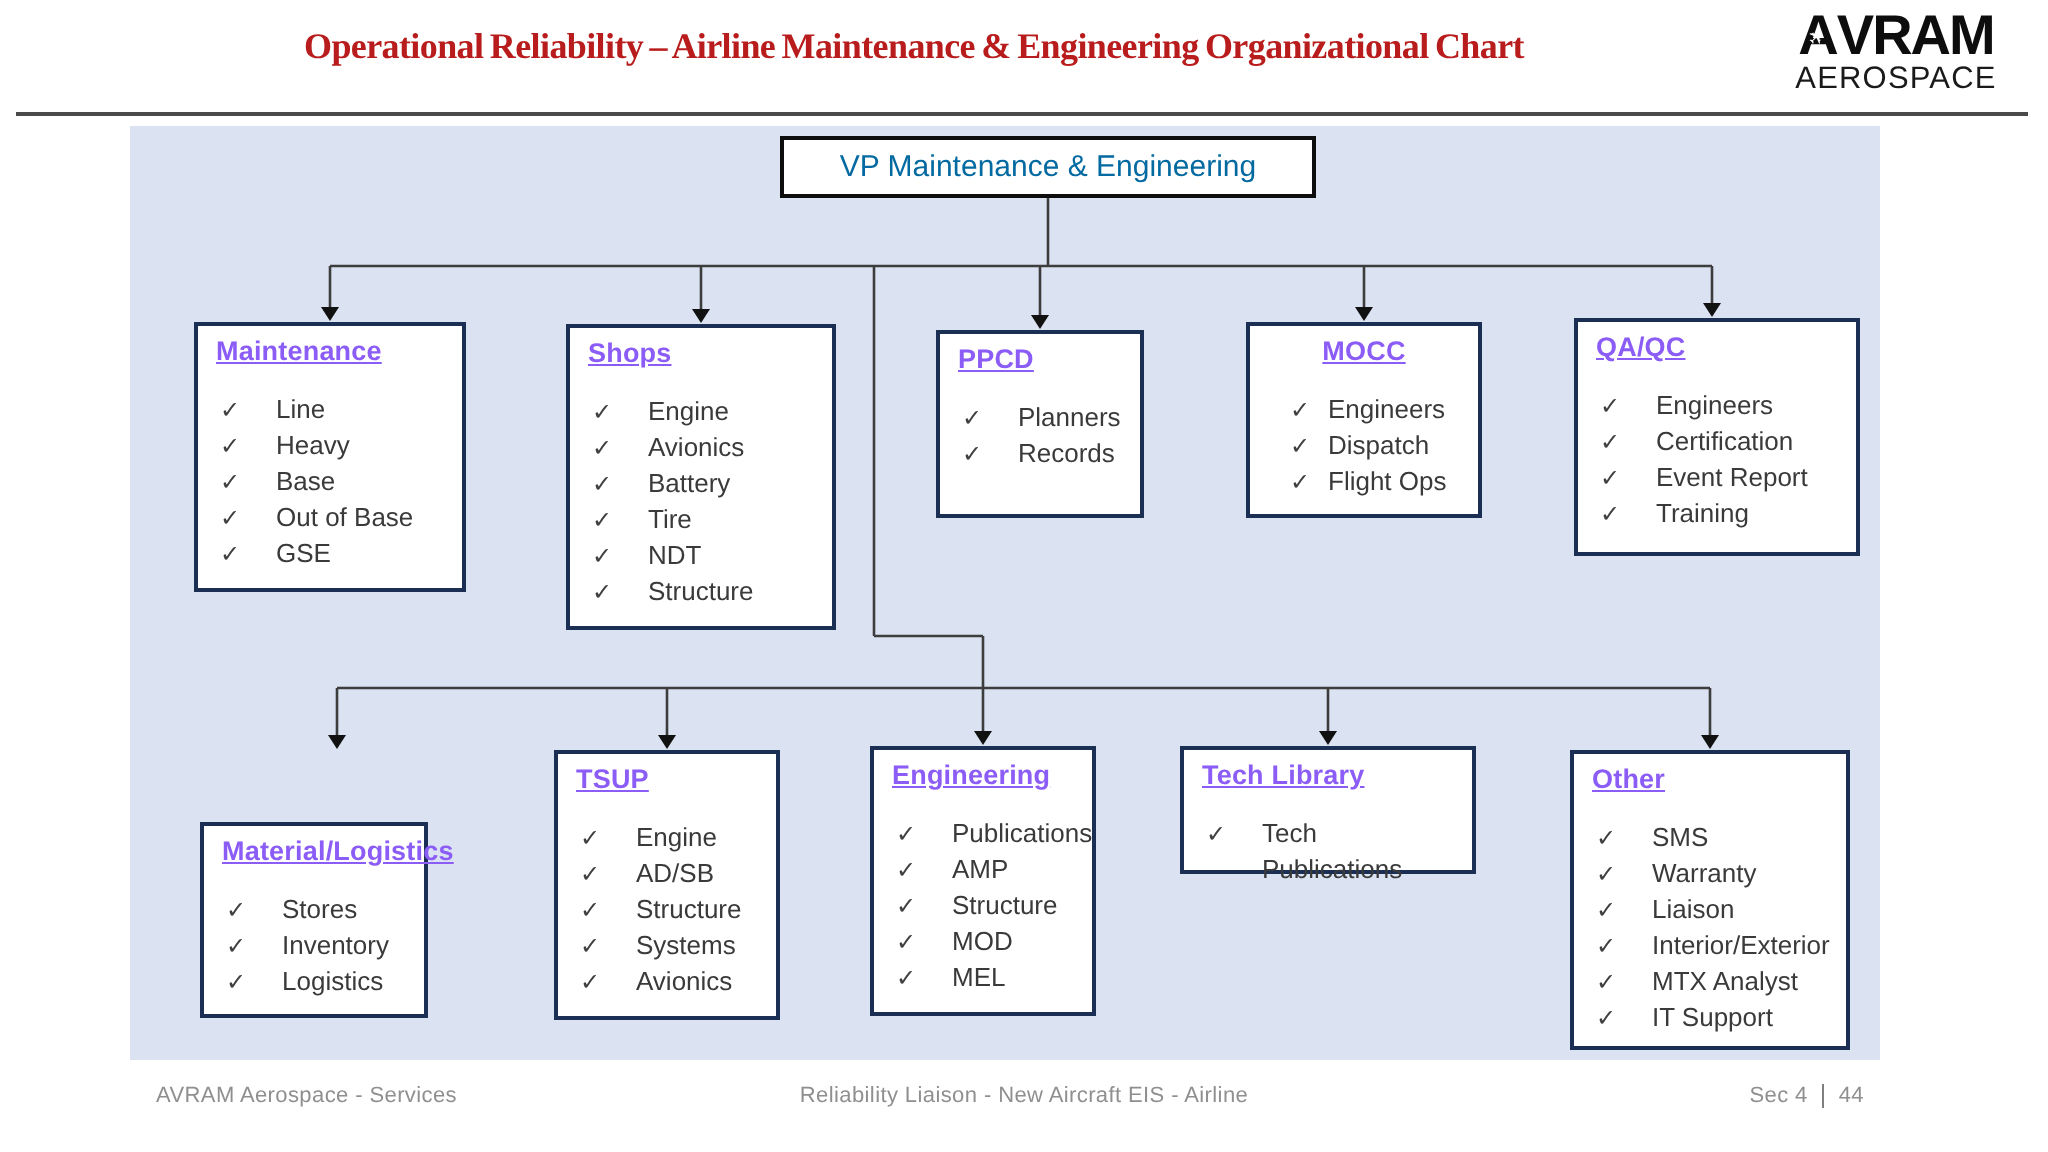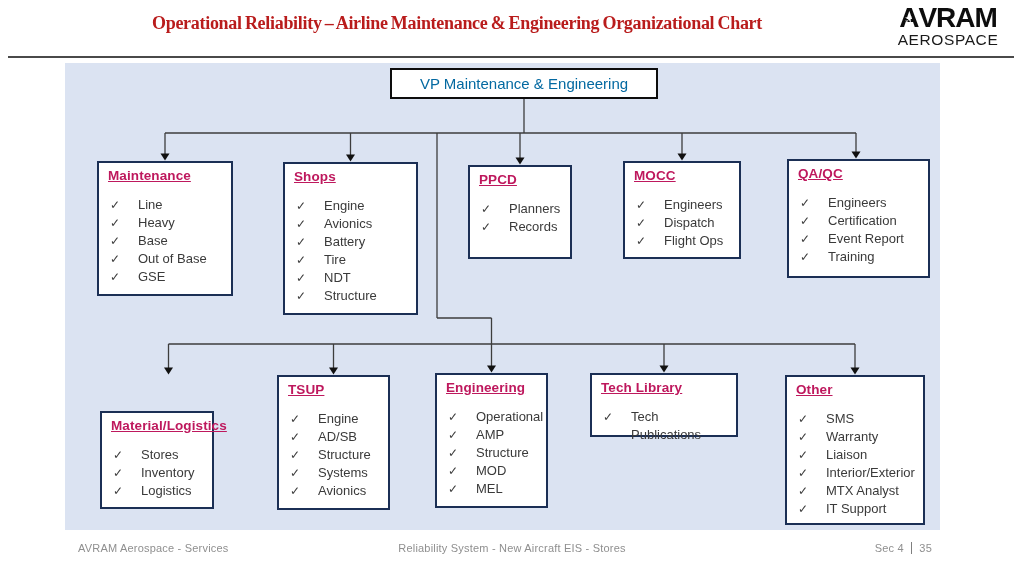--- a/index.html
+++ b/index.html
@@ -37,21 +37,21 @@
   .connectors{position:absolute;left:0;top:0;width:875px;height:467px;}
   .org-box{
     position:absolute;background:#ffffff;border:2.5px solid #1b2f55;
     box-sizing:border-box;padding:5px 9px;
   }
   .root-box{
     border-color:#0d0d0d;display:flex;align-items:center;justify-content:center;
     font-size:15px;color:#0369a1;padding:0;white-space:nowrap;
   }
   .org-box-title{
-    font-size:13.5px;font-weight:bold;text-decoration:underline;color:#be185d;
+    font-size:13.5px;font-weight:bold;text-decoration:underline;color:#8b5cf6;
     letter-spacing:0.1px;
   }
   .org-items{margin-top:13px;}
   .org-item{display:flex;align-items:baseline;font-size:13px;color:#3a3a3a;line-height:18px;}
   .check{flex:0 0 28px;margin-left:2px;color:#404040;font-size:12px;}
   
   .footer-left,.footer-center,.footer-right{
     position:absolute;top:542px;font-size:11px;color:#8f8f8f;letter-spacing:0.2px;
   }
   .footer-left{left:78px;}
@@ -161,21 +161,21 @@
         <div class="org-item">
           <span class="check">✓</span>
           <span>Planners</span>
         </div>
         <div class="org-item">
           <span class="check">✓</span>
           <span>Records</span>
         </div>
       </div>
     </div>
-    <div class="org-box" style="left: 558px; top: 98px; width: 118px; height: 98px;">
+    <div class="org-box" style="left: 558px; top: 98px; width: 118px; height: 98px; text-align: center;">
       <div class="org-box-title">MOCC</div>
       <div class="org-items">
         <div class="org-item">
           <span class="check">✓</span>
           <span>Engineers</span>
         </div>
         <div class="org-item">
           <span class="check">✓</span>
           <span>Dispatch</span>
         </div>
@@ -246,21 +246,21 @@
           <span class="check">✓</span>
           <span>Avionics</span>
         </div>
       </div>
     </div>
     <div class="org-box" style="left: 370px; top: 310px; width: 113px; height: 135px;">
       <div class="org-box-title">Engineering</div>
       <div class="org-items">
         <div class="org-item">
           <span class="check">✓</span>
-          <span>Operational</span>
+          <span>Publications</span>
         </div>
         <div class="org-item">
           <span class="check">✓</span>
           <span>AMP</span>
         </div>
         <div class="org-item">
           <span class="check">✓</span>
           <span>Structure</span>
         </div>
         <div class="org-item">
@@ -307,18 +307,18 @@
         </div>
         <div class="org-item">
           <span class="check">✓</span>
           <span>IT Support</span>
         </div>
       </div>
     </div>
   </div>
 
 <div class="footer-left">AVRAM Aerospace - Services</div>
-<div class="footer-center">Reliability System - New Aircraft EIS - Stores</div>
+<div class="footer-center">Reliability Liaison - New Aircraft EIS - Airline</div>
 <div class="footer-right">
   <span>Sec 4</span>
   <span class="footer-divider"></span>
-  <span>35</span>
+  <span>44</span>
 </div>
 
 </body></html>

